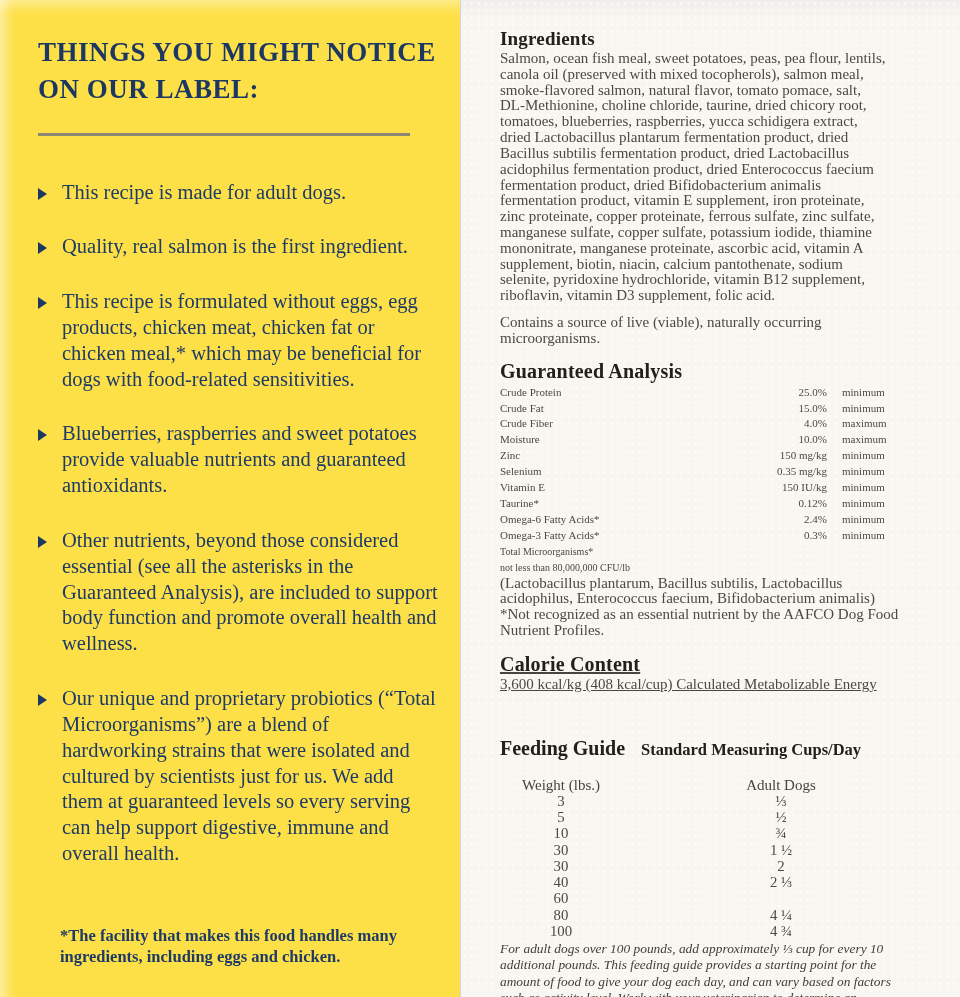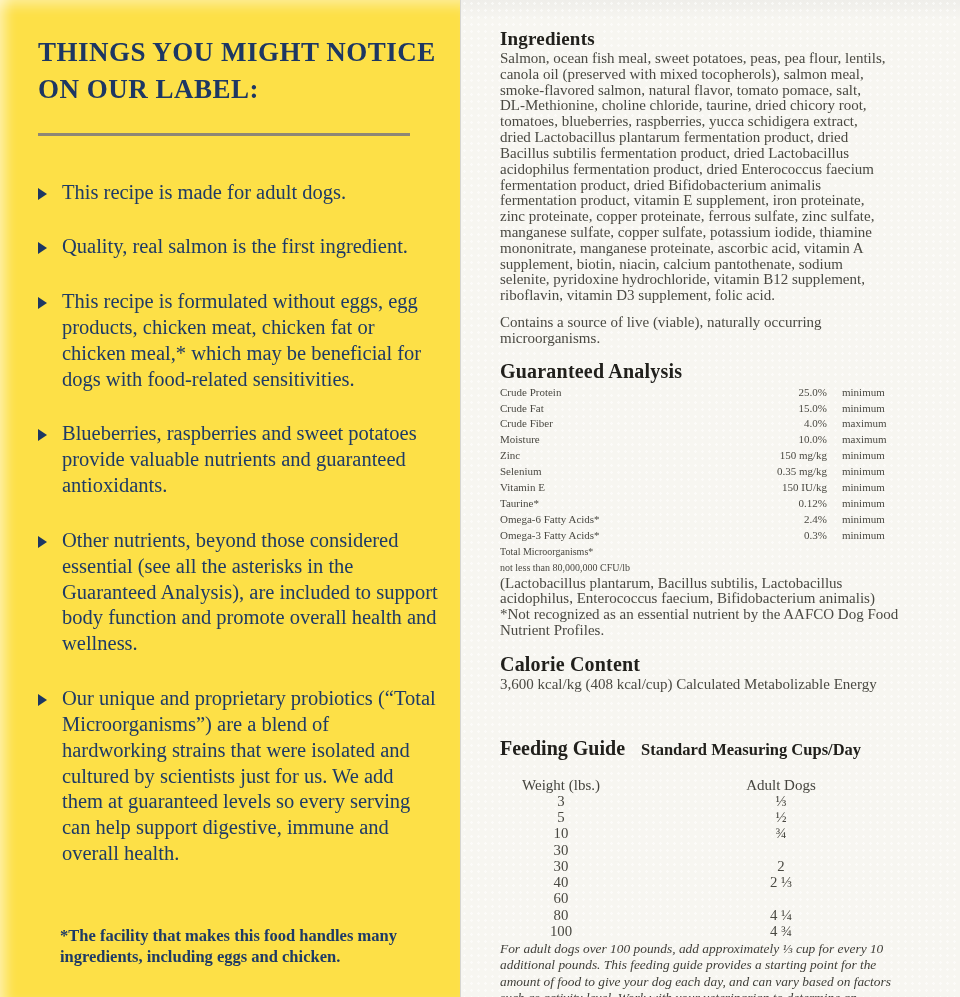--- a/index.html
+++ b/index.html
@@ -77,21 +77,21 @@
     column-gap:15px;font-size:11px;line-height:15.9px;color:#4a4942;
   }
   .ga-name{text-align:left;}
   .ga-value{text-align:right;}
   .ga-qual{text-align:left;}
   .ga-total{
     display:flex;justify-content:flex-start;
     font-size:10px;line-height:15.9px;color:#4a4942;flex-direction:column;
   }
   .ga-notes{font-size:15px;line-height:1.06;color:#4a4942;margin:0;max-width:400px;}
-  .cal-section{margin-top:14px;}
+  .cal-section{margin-top:14px;text-decoration:underline;}
   .fg-section{margin-top:15px;}
   .fg-header{display:flex;align-items:baseline;margin-top:44px;}
   .fg-title{font-size:20px;font-weight:bold;color:#21201c;}
   .fg-subtitle{font-size:16.5px;font-weight:bold;color:#21201c;margin-left:16px;}
   .fg-table{margin-top:1px;}
   .fg-row{display:grid;grid-template-columns:122px 318px;}
   .fg-c1,.fg-c2{text-align:center;font-size:14.8px;line-height:16.2px;color:#4a4942;}
   .fg-colhead .fg-c1,.fg-colhead .fg-c2{font-size:15px;color:#45443e;margin-top:16px;}
   .fg-footnote{
     font-style:italic;font-size:13.4px;line-height:1.22;
@@ -229,20 +229,21 @@
       <div class="fg-row">
         <span class="fg-c1">5</span>
         <span class="fg-c2">½</span>
       </div>
       <div class="fg-row">
         <span class="fg-c1">10</span>
         <span class="fg-c2">¾</span>
       </div>
       <div class="fg-row">
         <span class="fg-c1">30</span>
+        <span class="fg-c2">1 ½</span>
       </div>
       <div class="fg-row">
         <span class="fg-c1">30</span>
         <span class="fg-c2">2</span>
       </div>
       <div class="fg-row">
         <span class="fg-c1">40</span>
         <span class="fg-c2">2 ⅓</span>
       </div>
       <div class="fg-row">

